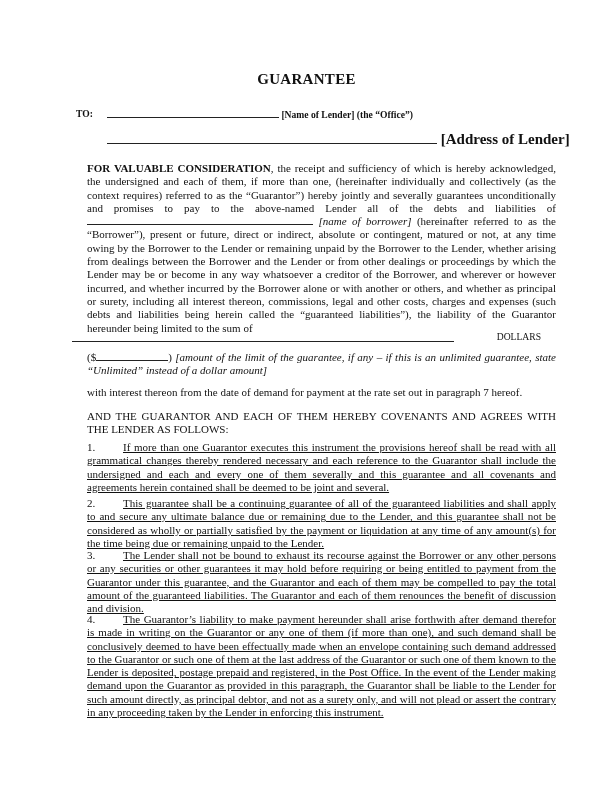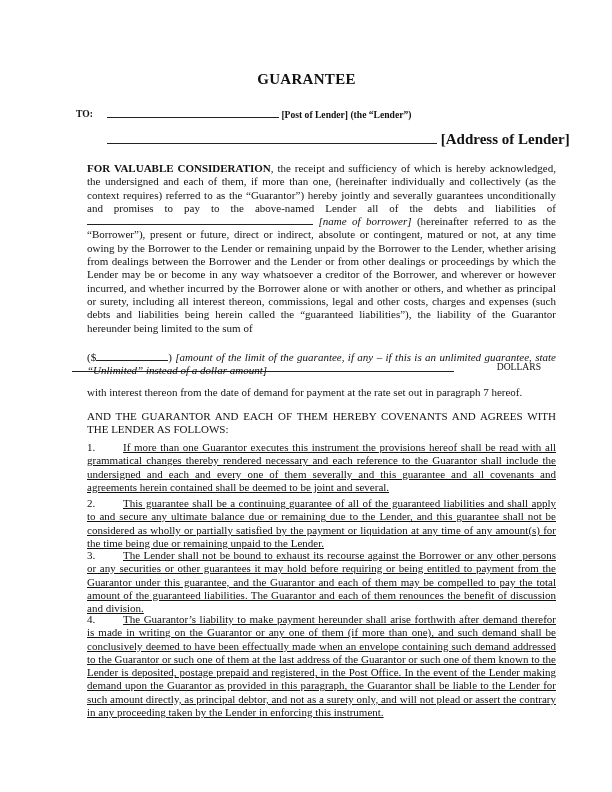--- a/index.html
+++ b/index.html
@@ -11,21 +11,21 @@
   .to-row { position: absolute; top: 108px; left: 0; width: 469px; font-size: 9.6px; font-weight: bold; white-space: nowrap; }
   .to-label { position: absolute; left: 4px; top: 0; }
   .blank { display: inline-block; border-bottom: 0.8px solid #222; height: 9px; vertical-align: baseline; }
   .to-line1 { position: absolute; left: 35px; top: 0; }
   .addr-row { position: absolute; top: 131px; left: 35px; width: 434px; font-size: 15px; font-weight: bold; white-space: nowrap; }
   p.para { position: absolute; left: 6px; width: 469px; margin: 9px; font-size: 11px; line-height: 13.3px;
            text-align: justify; }
   .bold { font-weight: bold; }
   .it { font-style: italic; }
   .intro { top: 153px; }
-  .dollars-row { position: absolute; top: 331px; left: 0; width: 469px; font-size: 9.6px; height: 12px; margin-top: 30px; }
+  .dollars-row { position: absolute; top: 331px; left: 0; width: 469px; font-size: 9.6px; height: 12px; }
   .dollars-line { position: absolute; left: 0; top: 0; width: 382px; height: 10px; border-bottom: 0.8px solid #222; }
   .dollars-label { position: absolute; right: 0; top: 0; }
   .amount { top: 342px; }
   .interest { top: 377px; }
   .covenant { top: 401px; font-weight: normal; line-height: 12.5px; }
   .item { line-height: 11.6px; text-decoration: underline; }
   .num { display: inline-block; width: 36px; }
   .p1 { top: 432px; }
   .p2 { top: 488px; }
   .p3 { top: 540px; }
@@ -35,21 +35,21 @@
 <body>
 
 <div class="page">
 
   <div class="title">GUARANTEE</div>
 
   <div class="to-row">
     <span class="to-label">TO:</span>
     <span class="to-line1">
       <span class="blank" style="width:172px"></span>
-      <span>[Post of Lender] (the “Lender”)</span>
+      <span>[Name of Lender] (the “Office”)</span>
     </span>
   </div>
 
   <div class="addr-row">
     <span class="blank" style="width:330px"></span>
     <span>[Address of Lender]</span>
   </div>
 
   <p class="para intro"><span class="bold">FOR VALUABLE CONSIDERATION</span><span>, the receipt and sufficiency of which is hereby acknowledged, the undersigned and each of them, if more than one, (hereinafter individually and collectively (as the context requires) referred to as the “Guarantor”) hereby jointly and severally guarantees unconditionally and promises to pay to the above-named Lender all of the debts and liabilities of</span> <span class="blank" style="width:226px"></span> <span class="it">[name of borrower]</span><span> (hereinafter referred to as the “Borrower”), present or future, direct or indirect, absolute or contingent, matured or not, at any time owing by the Borrower to the Lender or remaining unpaid by the Borrower to the Lender, whether arising from dealings between the Borrower and the Lender or from other dealings or proceedings by which the Lender may be or become in any way whatsoever a creditor of the Borrower, and wherever or however incurred, and whether incurred by the Borrower alone or with another or others, and whether as principal or surety, including all interest thereon, commissions, legal and other costs, charges and expenses (such debts and liabilities being herein called the “guaranteed liabilities”), the liability of the Guarantor hereunder being limited to the sum of</span></p>
 

